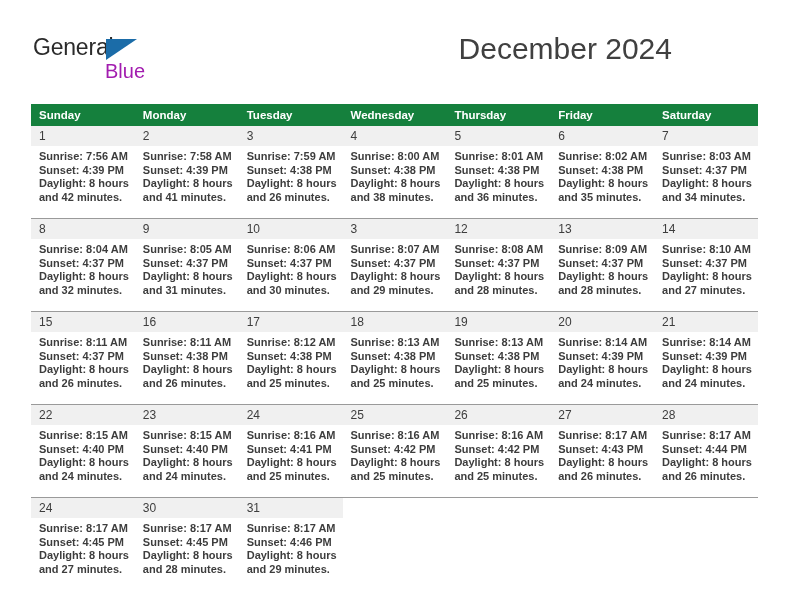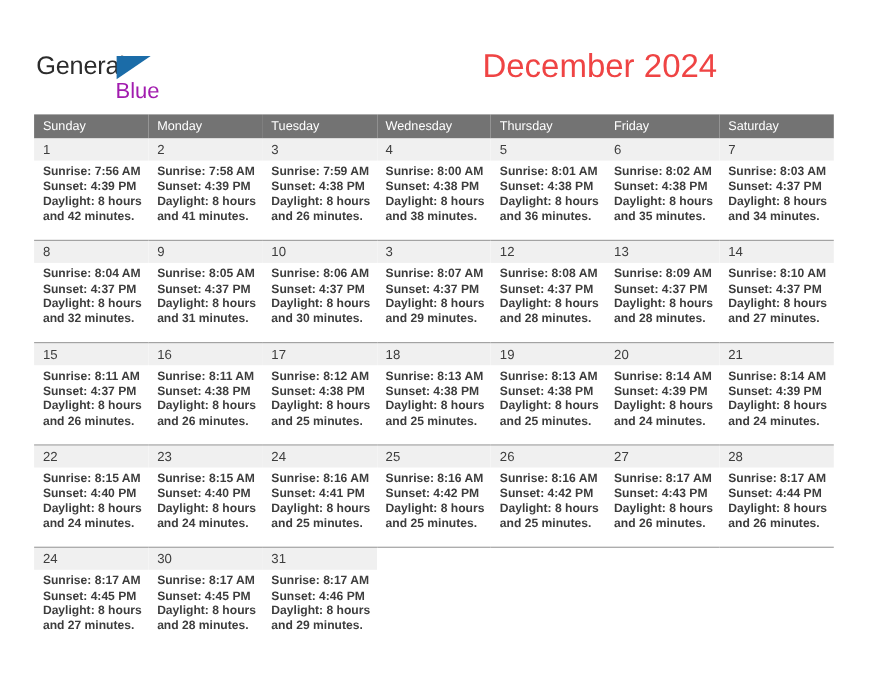--- a/index.html
+++ b/index.html
@@ -19,23 +19,24 @@
     position: relative;
     width: 792px;
     height: 612px;
     box-sizing: border-box;
   }
 
   
   .top {
     position: absolute;
     left: 0;
-    top: 12px;
+    top: 0;
     width: 688px;
     height: 100px;
+    padding-left: 20px;
   }
   .brand {
     position: absolute;
     left: 33px;
     top: 34px;
     width: 240px;
     height: 56px;
   }
   .brand-general {
     position: absolute;
@@ -64,21 +65,21 @@
     color: #a21caf;
     line-height: 26px;
     font-family: "Liberation Sans", sans-serif;
     margin-left: 12px;
   }
   .title {
     position: absolute;
     right: 36px;
     top: 32px;
     font-size: 30px;
-    color: #ef4444;
+    color: #404040;
     text-align: right;
     white-space: nowrap;
     font-weight: normal;
   }
   .subtitle {
     position: absolute;
     right: 36px;
     top: 78px;
     font-size: 14.5px;
     color: #4d4d4d;
@@ -89,24 +90,24 @@
   
   .cal {
     position: absolute;
     left: 31px;
     top: 104px;
     width: 727px;
     border-collapse: collapse;
     table-layout: fixed;
   }
   .cal th {
-    background: #737373;
+    background: #15803d;
     color: #ffffff;
     font-size: 11.5px;
-    font-weight: normal;
+    font-weight: bold;
     text-align: left;
     padding: 5px 0 5px 8px;
     height: 11px;
     border: none;
   }
   .cal td {
     width: 103.85px;
     vertical-align: top;
     padding: 0;
     border: none;

